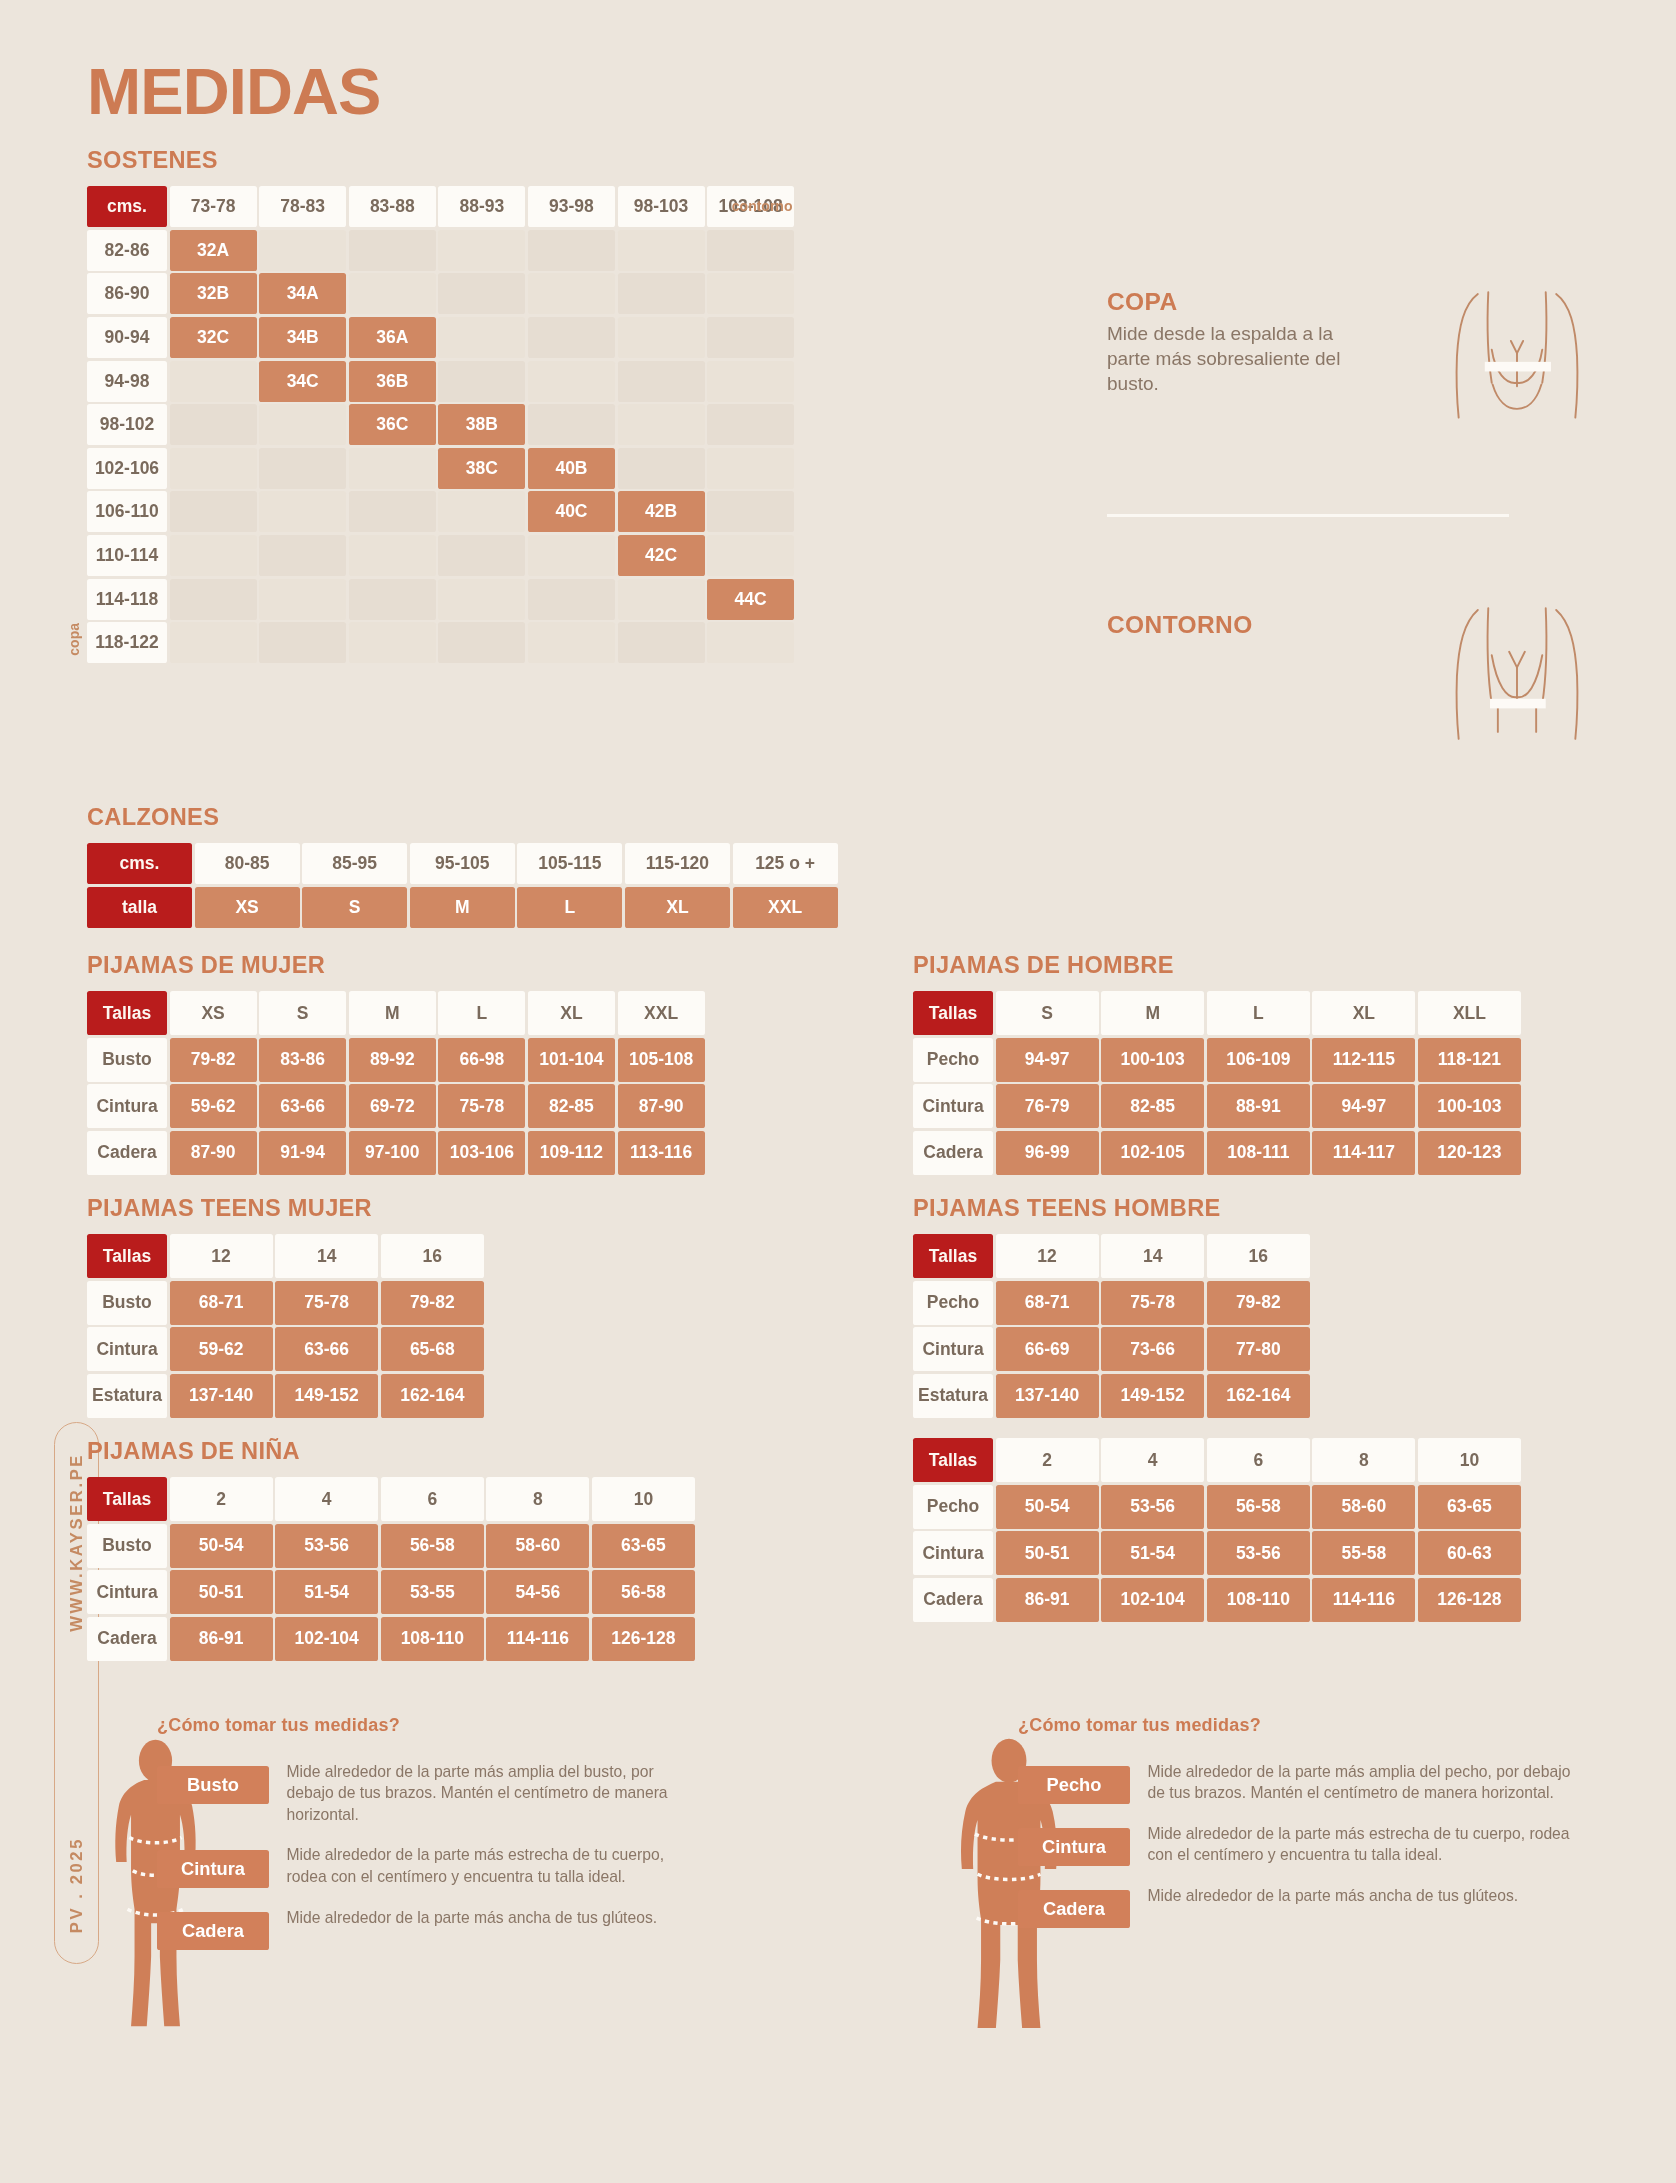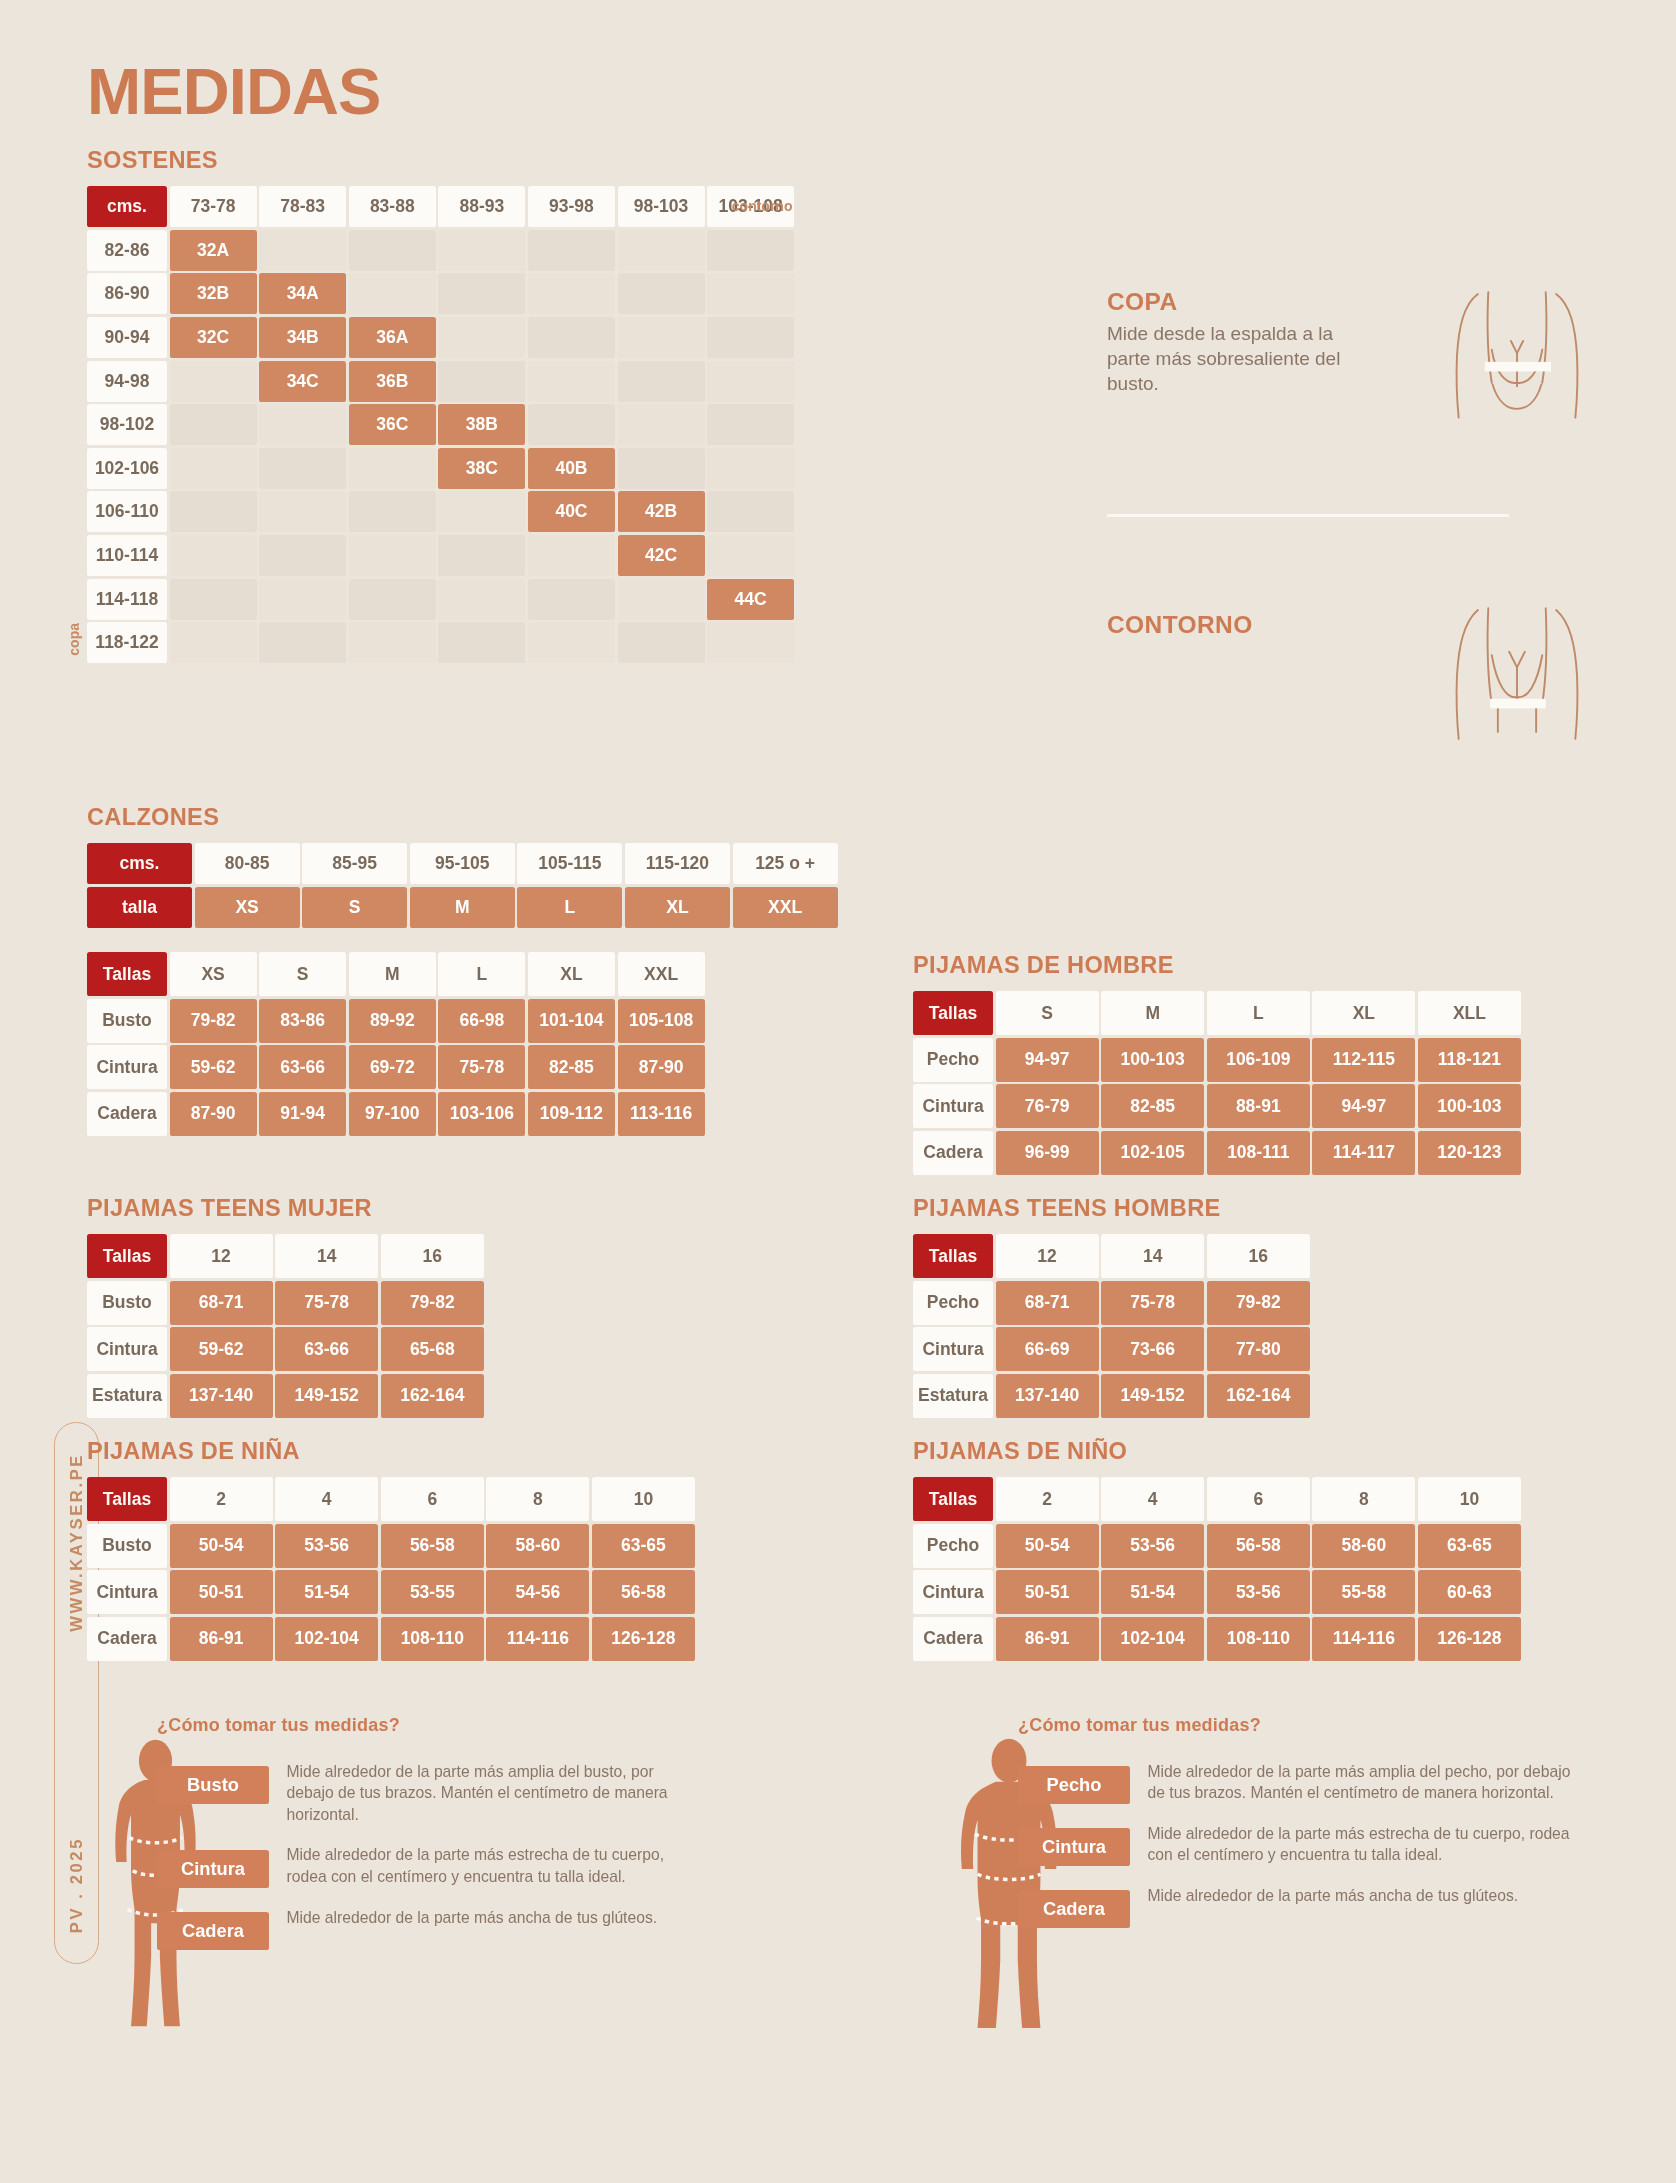--- a/index.html
+++ b/index.html
@@ -305,20 +305,21 @@
       <div class="cell c-fill">XS</div>
       <div class="cell c-fill">S</div>
       <div class="cell c-fill">M</div>
       <div class="cell c-fill">L</div>
       <div class="cell c-fill">XL</div>
       <div class="cell c-fill">XXL</div>
     </div>
 </div>
 
 <div class="pj pj-mujer">
+  <div class="sec-title">PIJAMAS DE MUJER</div>
   <div class="pj-grid" style="grid-template-columns: 80px repeat(6, 87px);">
       <div class="cell c-head">Tallas</div>
       <div class="cell c-light">XS</div>
       <div class="cell c-light">S</div>
       <div class="cell c-light">M</div>
       <div class="cell c-light">L</div>
       <div class="cell c-light">XL</div>
       <div class="cell c-light">XXL</div>
       <div class="cell c-light">Busto</div>
       <div class="cell c-fill">79-82</div>
@@ -442,21 +443,20 @@
       <div class="cell c-light">Cadera</div>
       <div class="cell c-fill">86-91</div>
       <div class="cell c-fill">102-104</div>
       <div class="cell c-fill">108-110</div>
       <div class="cell c-fill">114-116</div>
       <div class="cell c-fill">126-128</div>
     </div>
 </div>
 
 <div class="pj pj-nino">
-  <div class="sec-title">PIJAMAS DE NIÑO</div>
   <div class="pj-grid" style="grid-template-columns: 80px repeat(5, 103px);">
       <div class="cell c-head">Tallas</div>
       <div class="cell c-light">2</div>
       <div class="cell c-light">4</div>
       <div class="cell c-light">6</div>
       <div class="cell c-light">8</div>
       <div class="cell c-light">10</div>
       <div class="cell c-light">Pecho</div>
       <div class="cell c-fill">50-54</div>
       <div class="cell c-fill">53-56</div>

